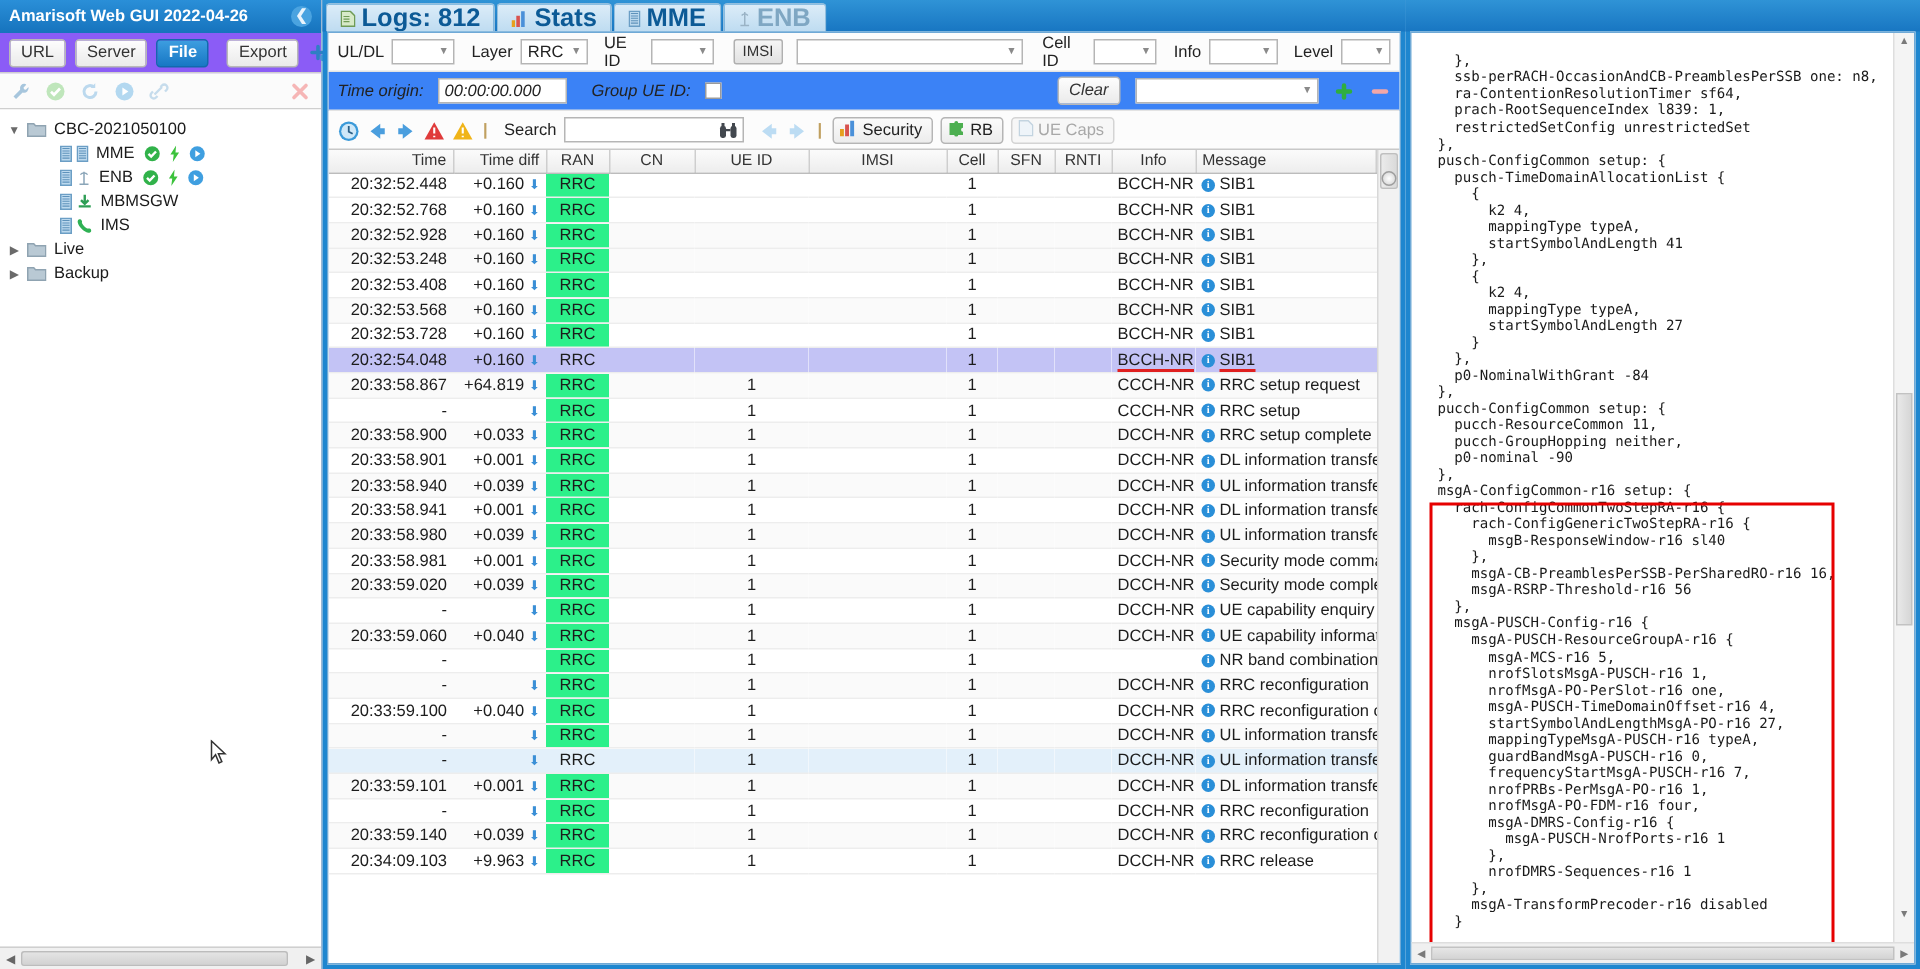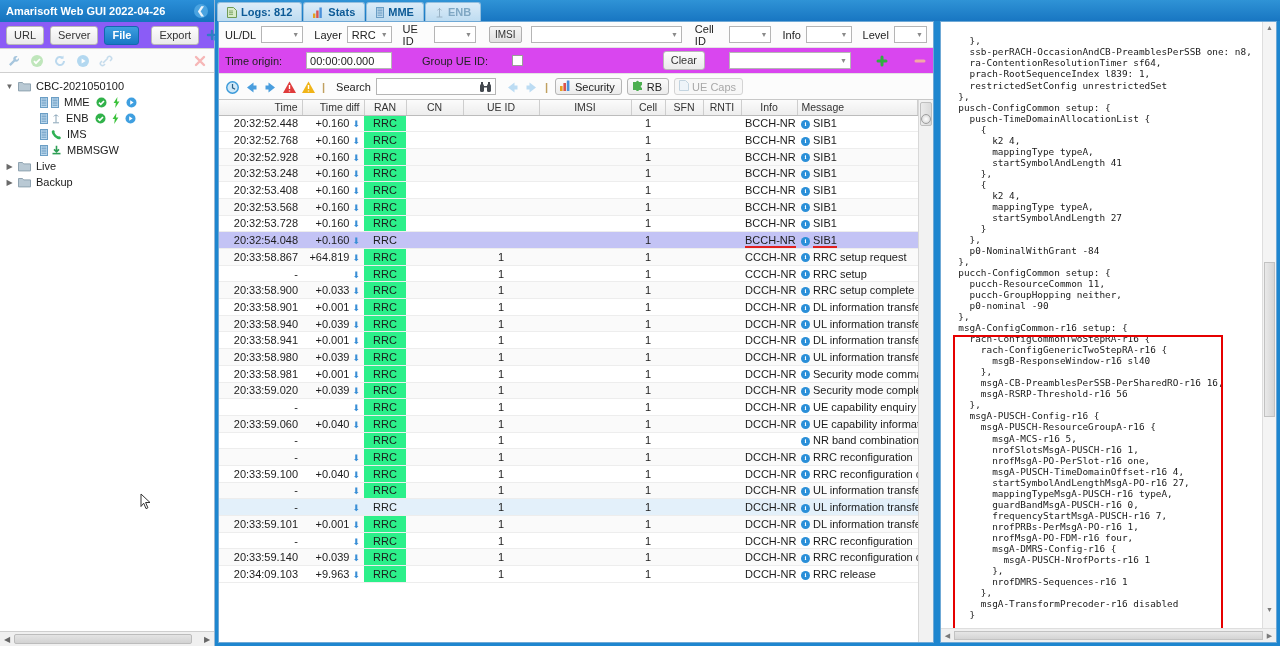--- a/index.html
+++ b/index.html
@@ -110,21 +110,21 @@
   .tabbar {
     height: 21px;
     background: linear-gradient(#2f93d6, #1876c2);
     display: flex; align-items: flex-end;
     padding-left: 2px;
   }
   .tab {
     height: 19px;
     display: flex; align-items: center; gap: 4px;
     padding: 0 9px;
-    font-size: 11px;
+    font-size: 17px;
     font-weight: bold;
     color: #0c5a96;
     background: linear-gradient(#dcecf8, #bedcf1);
     border: 1px solid #93bfdf;
     border-bottom: none;
     border-radius: 3px 3px 0 0;
     margin-right: 1px;
     cursor: pointer;
   }
   .tab.disabled { color: #7fa7c3; }
@@ -163,25 +163,25 @@
     display: inline-flex; align-items: center;
   }
   .imsi-btn {
     border: 1px solid #b0b0b0;
     background: linear-gradient(#f5f5f5,#e2e2e2);
     font-size: 10px; color: #333;
     padding: 2px 5px; border-radius: 2px; cursor: pointer;
   }
   .filterbar2 {
     height: 26px;
-    background: #d946ef;
+    background: #3b82f6;
     border-bottom: 1px solid #e3e3e3;
     display: flex; align-items: center;
-    padding: 0 6px; gap: 24px;
-    font-size: 11px; color: #222;
+    padding: 0 6px; gap: 10px;
+    font-size: 11px; color: #222; font-style: italic;
   }
   .chk {
     width: 11px; height: 11px;
     border: 1px solid #9b9b9b; background: #fff;
     display: inline-block;
     cursor: pointer;
   }
   .toolbar3 {
     height: 26px;
     background: #fcfcfc;
@@ -450,40 +450,40 @@
         <div class="tree-row" style="padding-left: 22px;">
           <span class="tw"></span>
           <span style="display: inline-flex;">
             <svg width="8" height="11" viewBox="0 0 8 11">
               <rect x="0.5" y="0.5" width="7" height="10" fill="#bcd9ee" stroke="#6b9ec5"></rect>
               <path d="M1.6 2h4.8M1.6 3.6h4.8M1.6 5.2h4.8M1.6 6.8h4.8M1.6 8.4h4.8" stroke="#5e92bb" stroke-width=".7"></path>
             </svg>
           </span>
           <span style="display: inline-flex;">
             <svg width="11" height="11" viewBox="0 0 11 11">
-              <path d="M2 1.2c1 0 1.3.3 1.6 1.1.3.8-.2 1 .1 1.6.7 1.4 2 2.7 3.4 3.4.6.3.8-.2 1.6.1.8.3 1.1.6 1.1 1.6 0 .8-1.2 1.4-2 1.2C4.8 9.6 1.4 6.2 0.8 3.2.6 2.4 1.2 1.2 2 1.2z" fill="#2fb154"></path>
-            </svg>
-          </span>
-          <span style="margin-left: 2px;">IMS</span>
+              <path d="M5.5 0.8v5.4M3 4.4l2.5 2.5L8 4.4" stroke="#2e9e55" stroke-width="1.6" fill="none"></path>
+              <path d="M1.5 8.6h8" stroke="#2e9e55" stroke-width="1.6"></path>
+            </svg>
+          </span>
+          <span style="margin-left: 2px;">MBMSGW</span>
         </div>
         <div class="tree-row" style="padding-left: 22px;">
           <span class="tw"></span>
           <span style="display: inline-flex;">
             <svg width="8" height="11" viewBox="0 0 8 11">
               <rect x="0.5" y="0.5" width="7" height="10" fill="#bcd9ee" stroke="#6b9ec5"></rect>
               <path d="M1.6 2h4.8M1.6 3.6h4.8M1.6 5.2h4.8M1.6 6.8h4.8M1.6 8.4h4.8" stroke="#5e92bb" stroke-width=".7"></path>
             </svg>
           </span>
           <span style="display: inline-flex;">
             <svg width="11" height="11" viewBox="0 0 11 11">
-              <path d="M5.5 0.8v5.4M3 4.4l2.5 2.5L8 4.4" stroke="#2e9e55" stroke-width="1.6" fill="none"></path>
-              <path d="M1.5 8.6h8" stroke="#2e9e55" stroke-width="1.6"></path>
-            </svg>
-          </span>
-          <span style="margin-left: 2px;">MBMSGW</span>
+              <path d="M2 1.2c1 0 1.3.3 1.6 1.1.3.8-.2 1 .1 1.6.7 1.4 2 2.7 3.4 3.4.6.3.8-.2 1.6.1.8.3 1.1.6 1.1 1.6 0 .8-1.2 1.4-2 1.2C4.8 9.6 1.4 6.2 0.8 3.2.6 2.4 1.2 1.2 2 1.2z" fill="#2fb154"></path>
+            </svg>
+          </span>
+          <span style="margin-left: 2px;">IMS</span>
         </div>
         <div class="tree-row" style="padding-left: 0px;">
           <span class="tw">▶</span>
           <span style="display: inline-flex;">
             <svg width="13" height="11" viewBox="0 0 13 11">
               <path d="M0.5 1.5h4l1.2 1.4h6.8v7H0.5z" fill="#b9c9d4" stroke="#8fa3b1"></path>
             </svg>
           </span>
           <span style="margin-left: 2px;">Live</span>
         </div>

